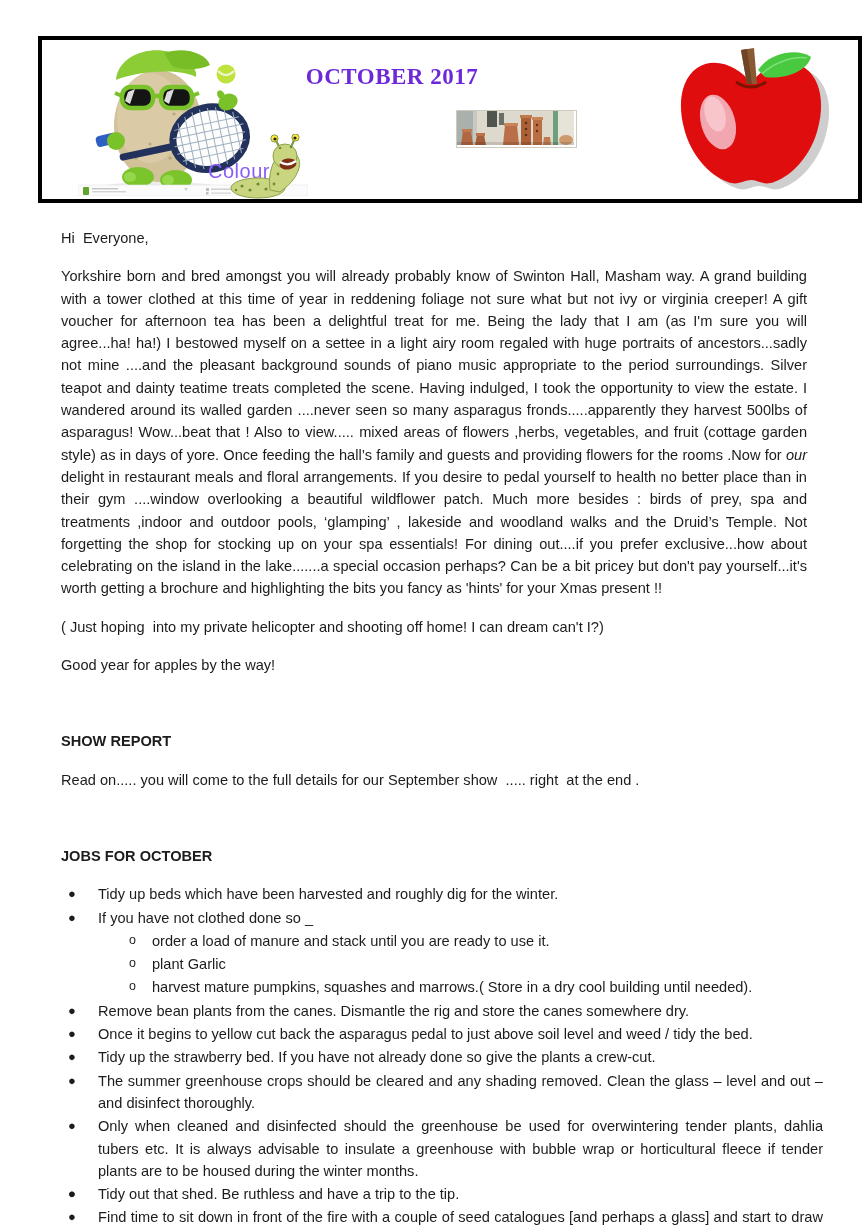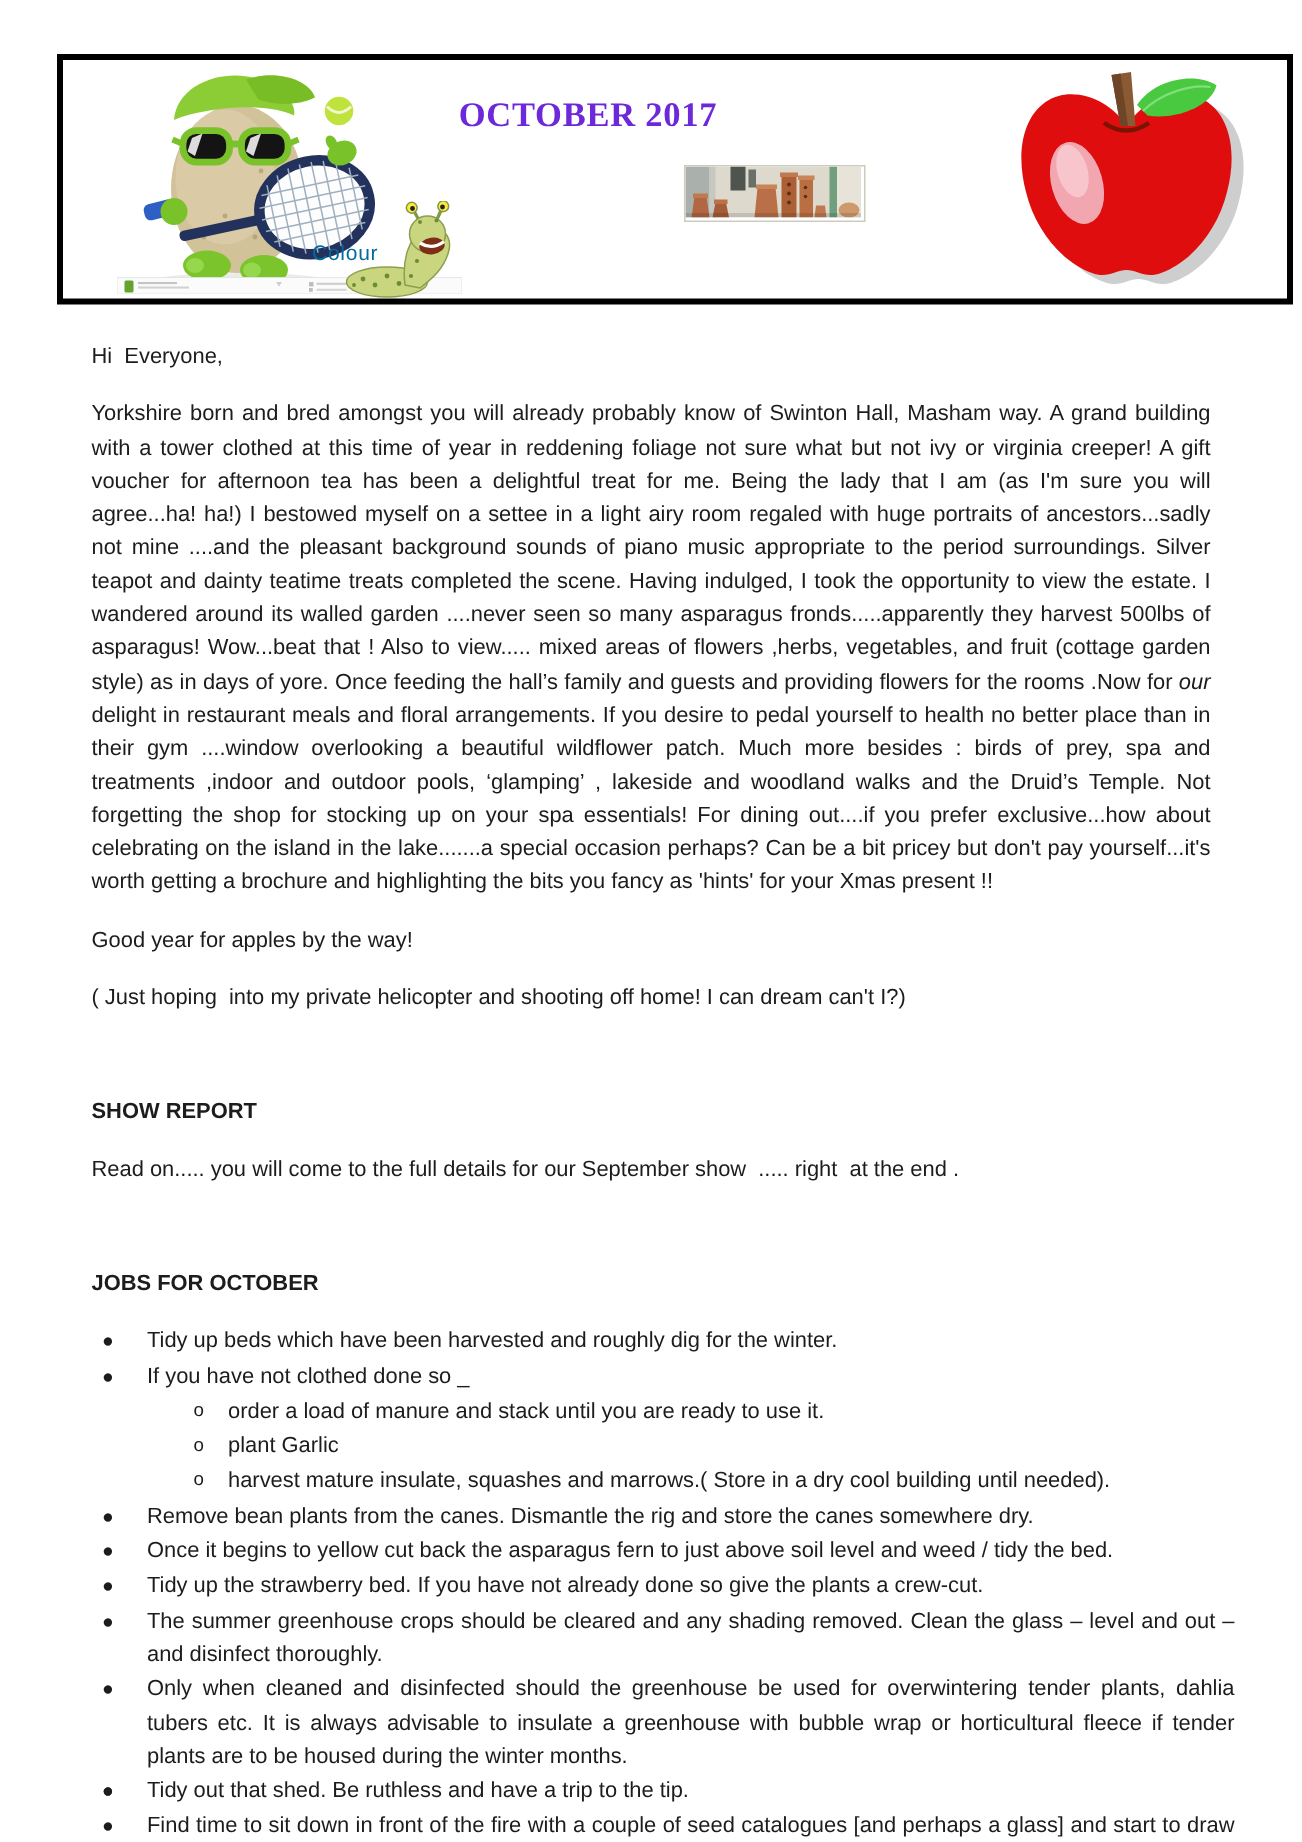--- a/index.html
+++ b/index.html
@@ -15,21 +15,21 @@
   .masthead-title{
     position:absolute;left:180px;top:24px;width:340px;text-align:center;
     font-family:"Liberation Serif", serif;font-weight:bold;font-size:23px;
     letter-spacing:.5px;color:#6d28d9;
   }
   .potato-wrap{position:absolute;left:36px;top:4px;width:230px;height:152px;}
   .slug-wrap{position:absolute;left:186px;top:94px;width:78px;height:66px;}
   .pots-wrap{position:absolute;left:414px;top:70px;width:119px;height:36px;border:1px solid #cfcabe;}
   .apple-wrap{position:absolute;left:628px;top:2px;width:164px;height:158px;}
   .colour-mark{
-    position:absolute;left:166px;top:120px;font-size:14px;color:#0369a1;
+    position:absolute;left:166px;top:120px;font-size:20px;color:#8b5cf6;
     letter-spacing:.5px;
   }
   
   .content{
     position:absolute;left:45px;top:211px;width:778px;
     font-size:14.6px;line-height:22.3px;
   }
   .content p{margin:16px;}
   .pre{white-space:pre-wrap;}
   .justified{text-align:justify;}
@@ -201,42 +201,42 @@
       </svg>
     </div>
   </div>
 
   <div class="content">
 
     <p class="pre">Hi  Everyone,</p>
 
     <p class="justified"><span>Yorkshire born and bred amongst you will already probably know of Swinton Hall, Masham way. A grand building with a tower clothed at this time of year in reddening foliage not sure what but not ivy or virginia creeper! A gift voucher for afternoon tea has been a delightful treat for me. Being the lady that I am  (as I'm sure you will agree...ha! ha!)  I bestowed myself on a settee in a light airy room regaled with huge portraits of  ancestors...sadly not mine ....and the pleasant background sounds of piano music appropriate to the period surroundings. Silver teapot and dainty teatime treats completed the scene. Having indulged, I took the opportunity to view the estate. I wandered around its walled garden ....never seen so many asparagus fronds.....apparently they harvest 500lbs of asparagus! Wow...beat that !  Also to view..... mixed areas of flowers ,herbs, vegetables, and  fruit  (cottage garden style) as in days of yore. Once feeding the hall’s family and   guests and providing flowers for the rooms .Now for </span><span class="italic">our</span><span> delight in restaurant meals and floral arrangements. If you desire to pedal yourself to health no better place than in their gym ....window overlooking a beautiful wildflower patch.  Much more besides : birds of prey, spa and treatments ,indoor and outdoor pools, ‘glamping’ , lakeside and woodland walks and the Druid’s Temple. Not forgetting  the shop for stocking up on your spa essentials! For dining out....if you prefer exclusive...how about celebrating on the island in the lake.......a special occasion perhaps? Can be a bit pricey but don't  pay yourself...it's worth getting a brochure and highlighting the bits you fancy as 'hints' for your Xmas present !!</span></p>
 
+    <p class="pre">( Just hoping  into my private helicopter and shooting off home! I can dream can't I?)</p>
     <p class="pre">Good year for apples by the way!</p>
-    <p class="pre">( Just hoping  into my private helicopter and shooting off home! I can dream can't I?)</p>
 
     <div class="gap"></div>
 
     <p class="sec-heading">SHOW REPORT</p>
     <p class="pre">Read on..... you will come to the full details for our September show  ..... right  at the end .</p>
 
     <div class="gap"></div>
 
     <p class="sec-heading">JOBS FOR OCTOBER</p>
 
     <div class="jobs-list">
       <div class="li"><span class="marker">●</span><span>Tidy up beds which have been harvested and roughly dig for the winter.</span></div>
 
       <div class="li"><span class="marker">●</span><span>If you have not clothed done so _</span></div>
       <div class="li-sub"><span class="marker">o</span><span>order a load of manure and stack until you are ready to use it.</span></div>
       <div class="li-sub"><span class="marker">o</span><span>plant Garlic</span></div>
-      <div class="li-sub"><span class="marker">o</span><span>harvest mature insulate, squashes and marrows.( Store in a dry cool building until needed).</span></div>
+      <div class="li-sub"><span class="marker">o</span><span>harvest mature pumpkins, squashes and marrows.( Store in a dry cool building until needed).</span></div>
 
       <div class="li"><span class="marker">●</span><span>Remove bean plants from the canes. Dismantle the rig and store the canes somewhere dry.</span></div>
-      <div class="li"><span class="marker">●</span><span>Once it begins to yellow cut back the asparagus fern to just above soil level and weed / tidy  the bed.</span></div>
+      <div class="li"><span class="marker">●</span><span>Once it begins to yellow cut back the asparagus pedal to just above soil level and weed / tidy  the bed.</span></div>
       <div class="li"><span class="marker">●</span><span>Tidy up the strawberry bed. If you have not already done so give the plants a crew-cut.</span></div>
       <div class="li"><span class="marker">●</span><span>The summer greenhouse crops should be cleared and any shading removed. Clean the glass – level and out – and disinfect thoroughly.</span></div>
       <div class="li"><span class="marker">●</span><span>Only when cleaned and disinfected should the greenhouse be used for overwintering tender plants, dahlia tubers etc. It is always advisable to insulate a greenhouse with bubble wrap or horticultural fleece if tender plants are to be housed during the winter months.</span></div>
       <div class="li"><span class="marker">●</span></div>
       <div class="li"><span class="marker">●</span><span>Tidy out that shed. Be ruthless and have a trip to the tip.</span></div>
       <div class="li"><span class="marker">●</span><span>Find time to sit down in front of the fire with a couple of seed catalogues [and perhaps a glass] and start to draw up your list of must haves for 2018.</span></div>
     </div>
   </div>
 </div>
 

